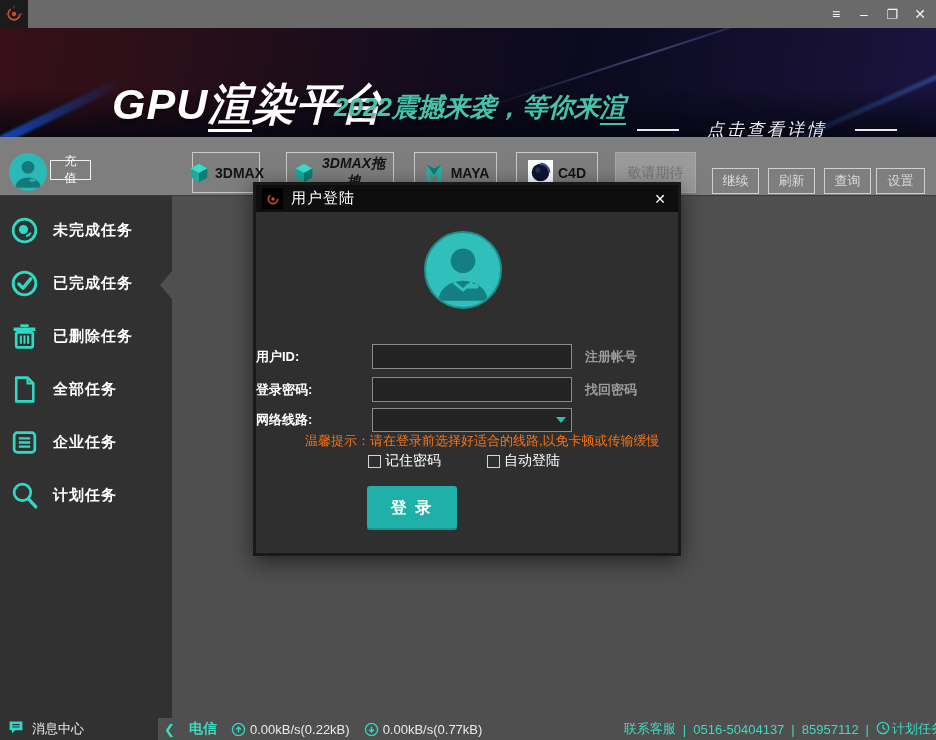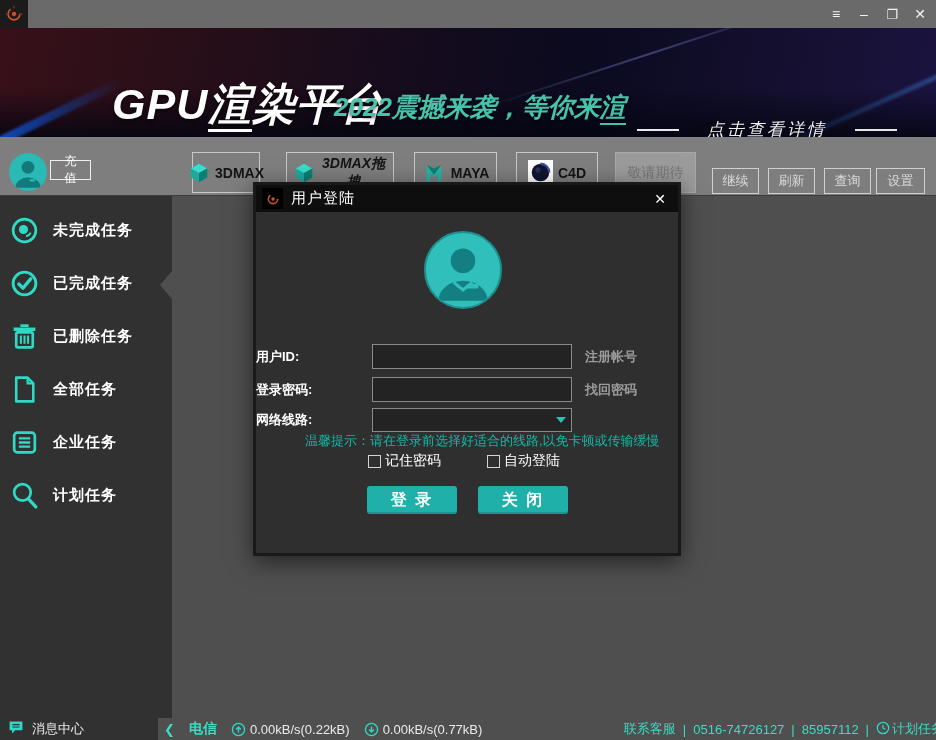--- a/index.html
+++ b/index.html
@@ -82,27 +82,27 @@
   .field-row{position:absolute;left:0;width:100%;display:flex;align-items:center;}
   .row-1{top:159px;} .row-2{top:192px;} .row-3{top:223px;}
   .f-label{width:110px;text-align:left;color:#fff;font-size:13px;font-weight:bold;}
   .f-input{margin-left:6px;width:200px;height:25px;background:#232323;border:1px solid #8a8a8a;
            color:#ddd;font-size:13px;padding:0 6px;outline:none;}
   .f-link{margin-left:13px;color:#9c9c9c;font-size:13px;font-weight:bold;cursor:default;}
   .f-select{margin-left:6px;width:200px;height:24px;background:#232323;border:1px solid #8a8a8a;
             position:relative;display:flex;align-items:center;}
   .sel-arrow{position:absolute;right:5px;top:8px;width:0;height:0;
              border-left:5px solid transparent;border-right:5px solid transparent;border-top:6px solid #2bbfae;}
-  .dlg-tip{position:absolute;left:49px;top:247px;color:#14b8a6;font-size:13px;white-space:nowrap;}
+  .dlg-tip{position:absolute;left:49px;top:247px;color:#f97316;font-size:13px;white-space:nowrap;}
   .check-row{position:absolute;left:112px;top:267px;display:flex;align-items:center;gap:46px;}
   .check-group{display:flex;align-items:center;gap:4px;}
   .checkbox{width:13px;height:13px;border:1px solid #d5d5d5;background:transparent;}
   .check-label{color:#fff;font-size:14px;}
   .btn-row{position:absolute;left:111px;top:301px;display:flex;gap:21px;}
-  .teal-btn{width:90px;height:28px;background:#1fb1a9;border:none;border-radius:3px;
+  .teal-btn{width:90px;height:44px;background:#1fb1a9;border:none;border-radius:3px;
             color:#fff;font-size:16px;font-weight:bold;letter-spacing:2px;
             display:flex;align-items:center;justify-content:center;cursor:default;
             box-shadow:inset 0 -2px 0 rgba(0,0,0,.15);}
 
   
   .statusbar{position:absolute;left:0;top:718px;width:936px;height:22px;background:#4f4f4f;
              display:flex;align-items:center;overflow:hidden;}
   .sb-left{width:158px;height:22px;background:#313131;display:flex;align-items:center;gap:8px;padding-left:8px;flex:0 0 158px;}
   .sb-msg{color:#e9e9e9;font-size:13px;}
   .sb-collapse{color:#3cdcc2;font-size:13px;font-weight:bold;margin-left:6px;}
@@ -319,21 +319,20 @@
         <span class="check-label">记住密码</span>
       </span>
       <span class="check-group">
         <span class="checkbox"></span>
         <span class="check-label">自动登陆</span>
       </span>
     </div>
 
     <div class="btn-row">
       <button class="teal-btn">登 录</button>
-      <button class="teal-btn">关 闭</button>
     </div>
   </div>
 
   <div class="statusbar">
     <div class="sb-left">
       <span>
         <svg width="16" height="16" viewBox="0 0 20 20">
           <path d="M2 3h16v11h-9l-4 4v-4H2z" fill="#2fd9c3"></path>
           <path d="M5.5 7h9 M5.5 10h9" stroke="#313131" stroke-width="1.5"></path>
         </svg>
@@ -353,21 +352,21 @@
       <svg width="15" height="15" viewBox="0 0 18 18">
         <circle cx="9" cy="9" r="7.3" fill="none" stroke="#2fd9c3" stroke-width="1.6"></circle>
         <path d="M9 5.5v6 M6.2 9 9 12l2.8-3" fill="none" stroke="#2fd9c3" stroke-width="1.6"></path>
       </svg>
     </span>
     <span class="sb-speed">0.00kB/s(0.77kB)</span>
 
     <div class="sb-right">
       <span>联系客服</span>
       <span class="sep">|</span>
-      <span>0516-74726127</span>
+      <span>0516-50404137</span>
       <span class="sep">|</span>
       <span>85957112</span>
       <span class="sep">|</span>
       <span class="sb-clockgrp">
         <span>
           <svg width="14" height="14" viewBox="0 0 18 18">
             <circle cx="9" cy="9" r="7.3" fill="none" stroke="#2fd9c3" stroke-width="1.6"></circle>
             <path d="M9 4.8V9l3 2" fill="none" stroke="#2fd9c3" stroke-width="1.6"></path>
           </svg>
         </span>

